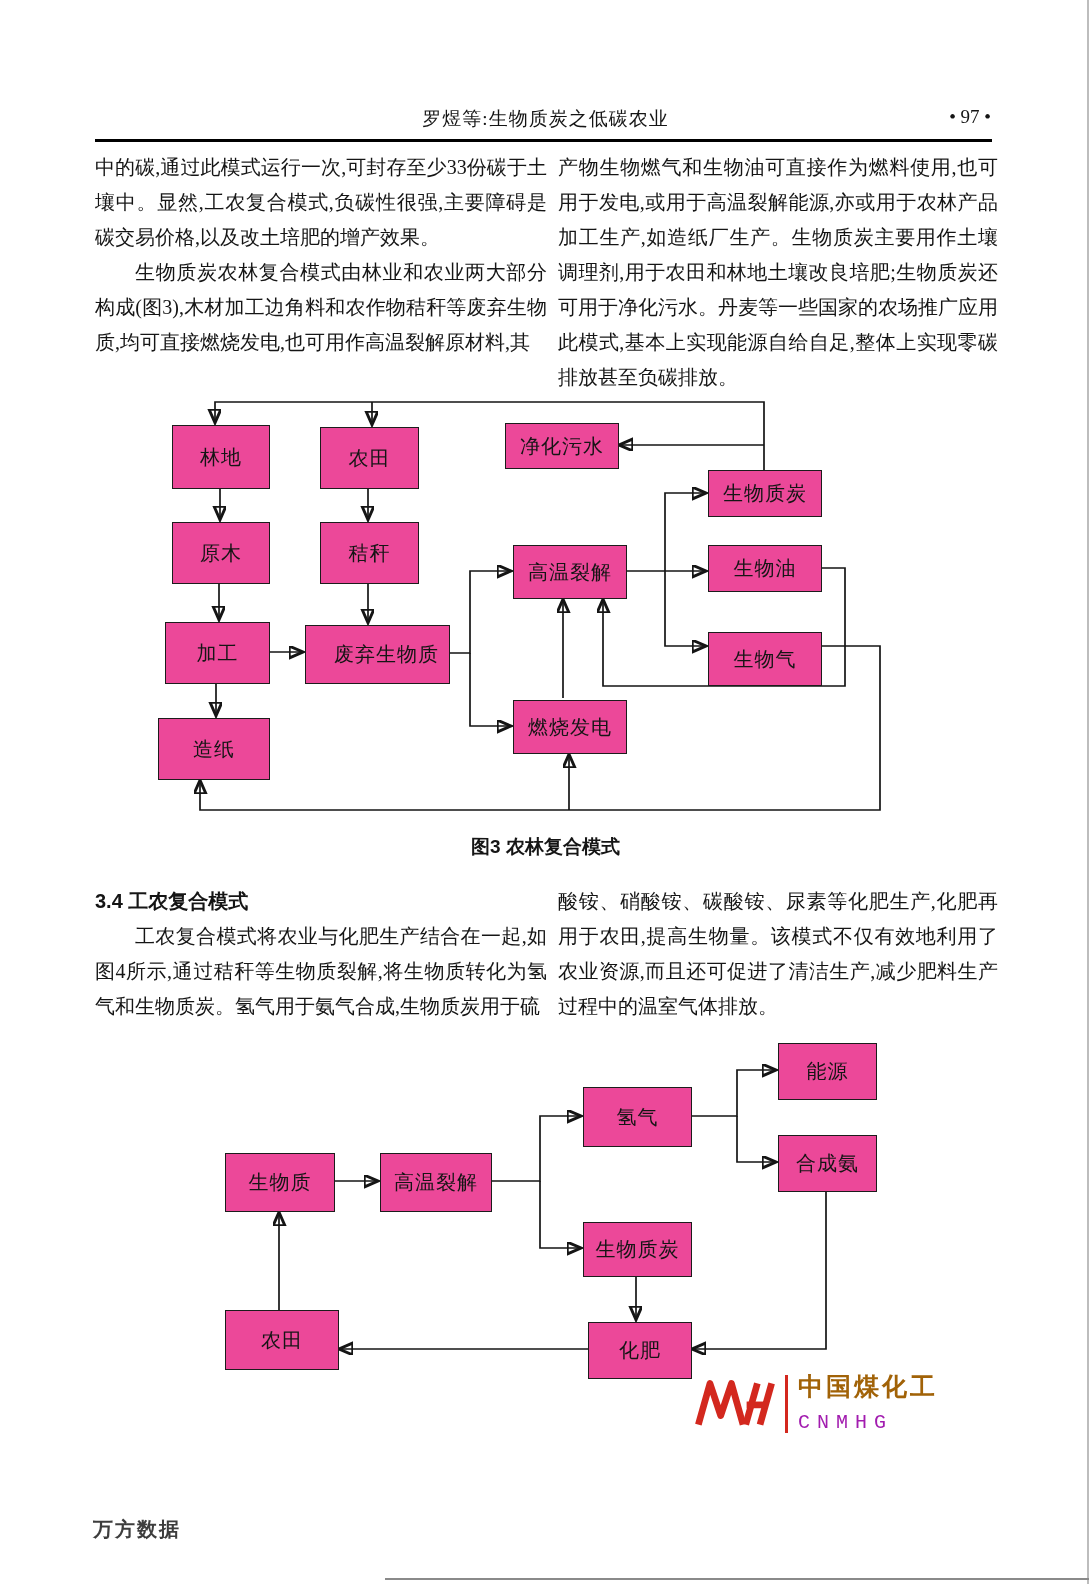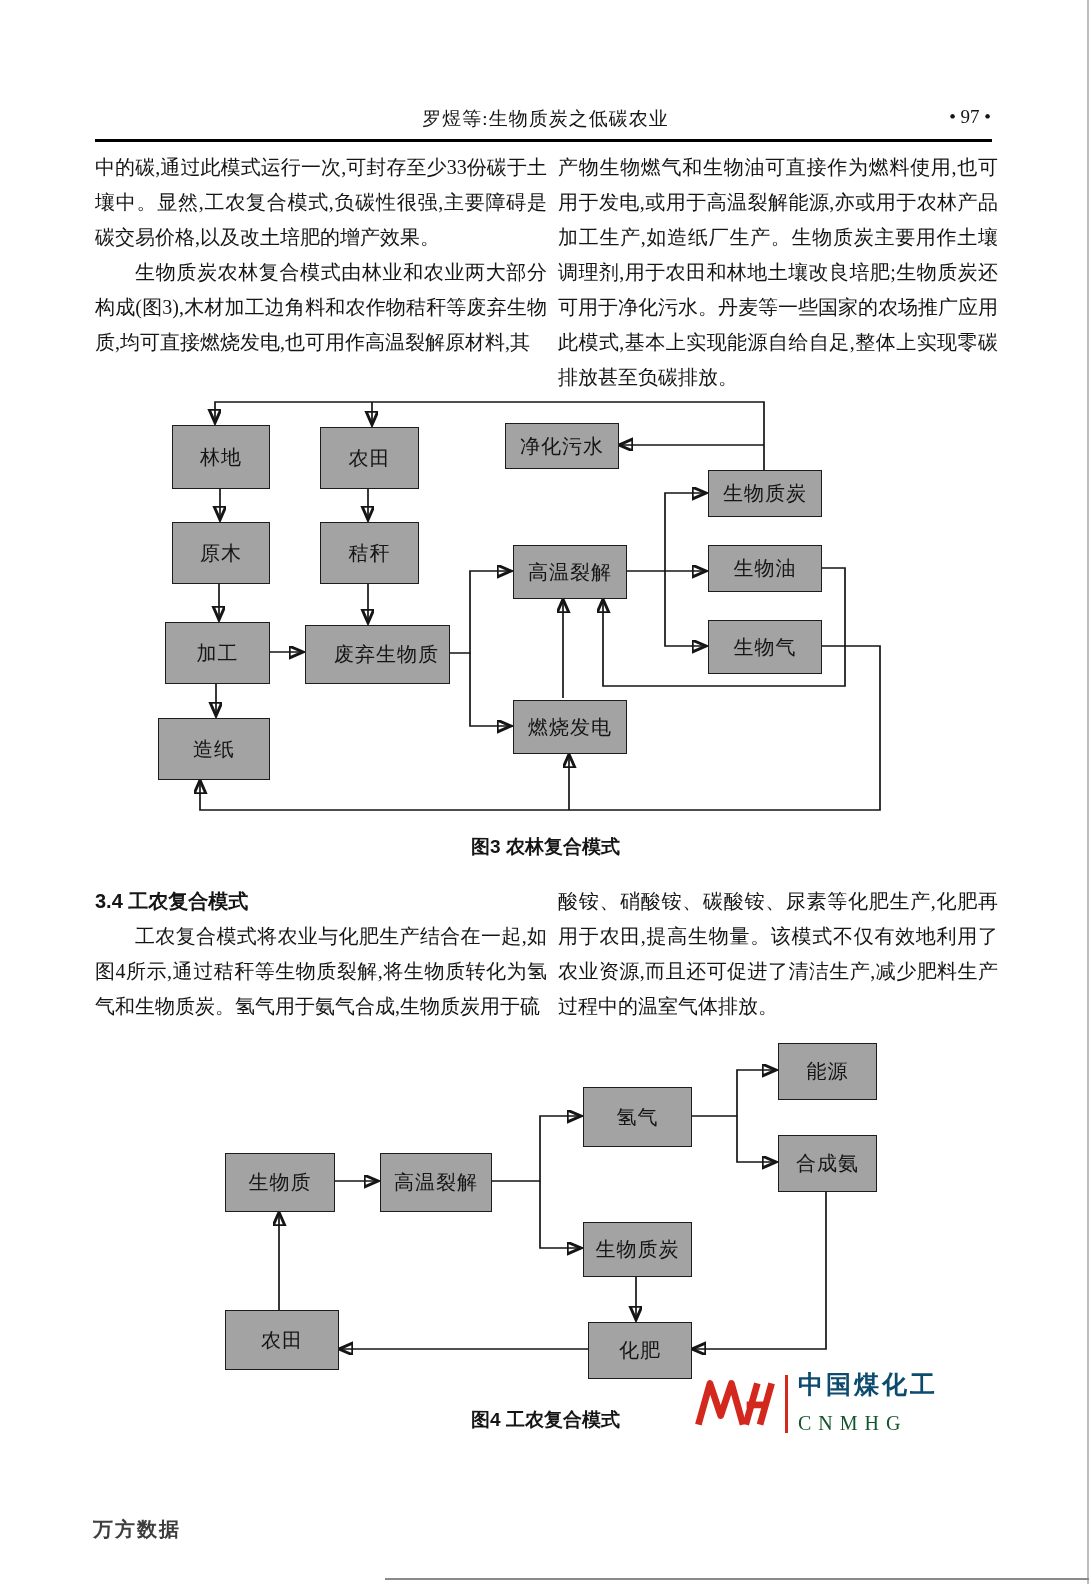--- a/index.html
+++ b/index.html
@@ -14,44 +14,44 @@
   .indent { text-indent:2em; }
   .h-sec {
     font-family:"Liberation Sans","DejaVu Sans",sans-serif;
     font-weight:bold; font-size:20px; line-height:35px;
   }
   .header-title { top:106px; left:0; width:1091px; text-align:center; font-size:19px; letter-spacing:1px; }
   .header-pagenum { top:106px; right:100px; font-size:19px; }
   .header-rule { top:139px; left:95px; width:897px; height:3px; background:#000; }
   .fig { position:absolute; }
   .figbox {
-    position:absolute; border:1.6px solid #1c1c1c; background:#a3a3a3;
+    position:absolute; border:1.6px solid #1c1c1c; background:#ec4899;
     display:flex; align-items:center; justify-content:center;
     font-size:20px; letter-spacing:1px; white-space:nowrap;
   }
   .figcap {
     position:absolute; left:0; width:1091px; text-align:center;
     font-family:"Liberation Sans","DejaVu Sans",sans-serif;
     font-weight:bold; font-size:19px;
   }
   svg.arrows { position:absolute; left:0; top:0; }
   svg.arrows path { fill:none; stroke:#151515; stroke-width:1.7px; }
   .watermark {
     left:93px; top:1516px; font-family:"Liberation Sans","DejaVu Sans",sans-serif;
     font-weight:bold; font-size:20px; color:#3d3d3d; letter-spacing:2px;
   }
   .logo { left:693px; top:1372px; display:flex; align-items:center; }
   .logo-divider { width:3px; height:58px; background:#d3281e; margin:0 10px 0 8px; }
   .logo-cn {
-    color:#0c4a6e; font-size:25px; font-weight:bold; letter-spacing:3px;
-    font-family:Liberation Mono, monospace; line-height:30px;
+    color:#a16207; font-size:25px; font-weight:bold; letter-spacing:3px;
+    font-family:Liberation Serif, serif; line-height:30px;
   }
   .logo-en {
-    color:#14532d; font-size:20px; letter-spacing:7px; margin-top:9px;
-    font-family:Liberation Serif, serif; line-height:24px;
+    color:#a21caf; font-size:20px; letter-spacing:7px; margin-top:9px;
+    font-family:Liberation Mono, monospace; line-height:24px;
   }
   .edge-right { right:2px; top:0; width:2px; height:1584px; background:#bdbdbd; }
   .edge-bottom { left:385px; top:1578px; width:704px; height:2px; background:#8a8a8a; }
 </style>
 </head>
 <body>
 
 <div class="page">
 
   <div class="abs header-title">罗煜等:生物质炭之低碳农业</div>
@@ -104,21 +104,21 @@
     <div class="figbox" style="left:77px;  top:35px;  width:96px;  height:62px;">林地</div>
     <div class="figbox" style="left:225px; top:37px;  width:97px;  height:60px;">农田</div>
     <div class="figbox" style="left:410px; top:33px;  width:112px; height:44px;">净化污水</div>
     <div class="figbox" style="left:77px;  top:132px; width:96px;  height:60px;">原木</div>
     <div class="figbox" style="left:225px; top:132px; width:97px;  height:60px;">秸秆</div>
     <div class="figbox" style="left:613px; top:80px;  width:112px; height:45px;">生物质炭</div>
     <div class="figbox" style="left:418px; top:155px; width:112px; height:52px;">高温裂解</div>
     <div class="figbox" style="left:613px; top:155px; width:112px; height:45px;">生物油</div>
     <div class="figbox" style="left:70px;  top:232px; width:103px; height:60px;">加工</div>
     <div class="figbox" style="left:210px; top:235px; width:125px; height:57px;padding-left:18px;">废弃生物质</div>
-    <div class="figbox" style="left:613px; top:230px; width:112px; height:52px;">生物气</div>
+    <div class="figbox" style="left:613px; top:242px; width:112px; height:52px;">生物气</div>
     <div class="figbox" style="left:63px;  top:328px; width:110px; height:60px;">造纸</div>
     <div class="figbox" style="left:418px; top:310px; width:112px; height:52px;">燃烧发电</div>
   </div>
   <div class="figcap" style="top:834px;">图3 农林复合模式</div>
 
   <div class="abs coltext" style="left:95px; top:884px; width:452px;">
     <div class="h-sec">3.4 工农复合模式</div>
     <p class="indent">工农复合模式将农业与化肥生产结合在一起,如图4所示,通过秸秆等生物质裂解,将生物质转化为氢气和生物质炭。氢气用于氨气合成,生物质炭用于硫</p>
   </div>
 
@@ -152,21 +152,20 @@
     </svg>
     <div class="figbox" style="left:683px; top:13px;  width:97px;  height:55px;">能源</div>
     <div class="figbox" style="left:488px; top:57px;  width:107px; height:58px;">氢气</div>
     <div class="figbox" style="left:683px; top:105px; width:97px;  height:55px;">合成氨</div>
     <div class="figbox" style="left:130px; top:123px; width:108px; height:57px;">生物质</div>
     <div class="figbox" style="left:285px; top:123px; width:110px; height:57px;">高温裂解</div>
     <div class="figbox" style="left:488px; top:192px; width:107px; height:53px;">生物质炭</div>
     <div class="figbox" style="left:130px; top:280px; width:112px; height:58px;">农田</div>
     <div class="figbox" style="left:493px; top:292px; width:102px; height:55px;">化肥</div>
   </div>
-  <div class="figcap" style="top:1407px;">图4 工农复合模式</div>
 
   <div class="abs logo">
     <svg width="84" height="56" viewBox="0 0 94 62">
       <g fill="none" stroke="#d3281e" stroke-width="7.5" stroke-linejoin="round">
         <path d="M6 54 L19 8 L31 44 L43 8 L56 54"></path>
         <path d="M72 8 L59 54"></path>
         <path d="M88 8 L75 54"></path>
         <path d="M60 32 L82 32"></path>
       </g>
     </svg>

